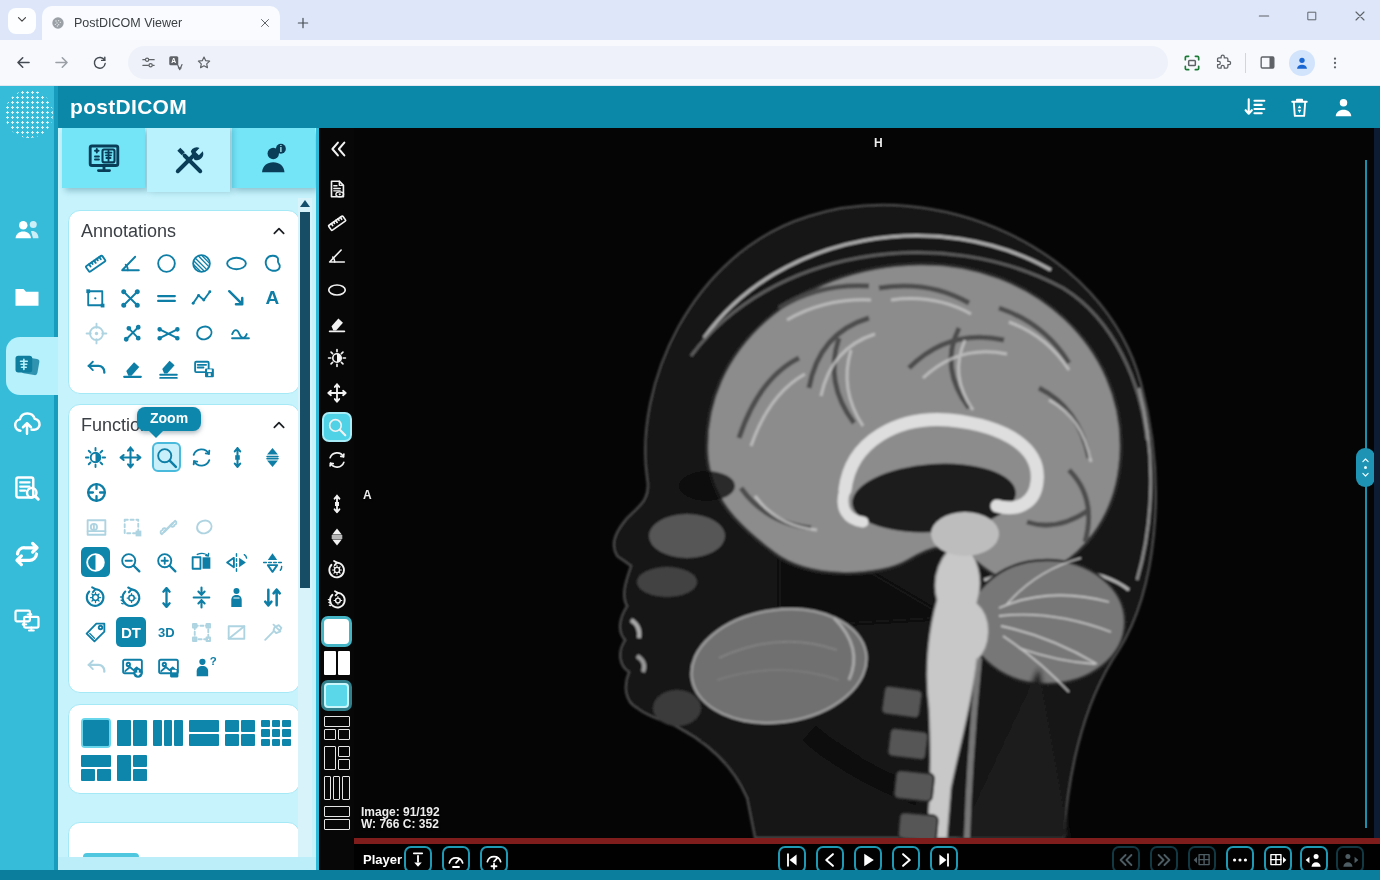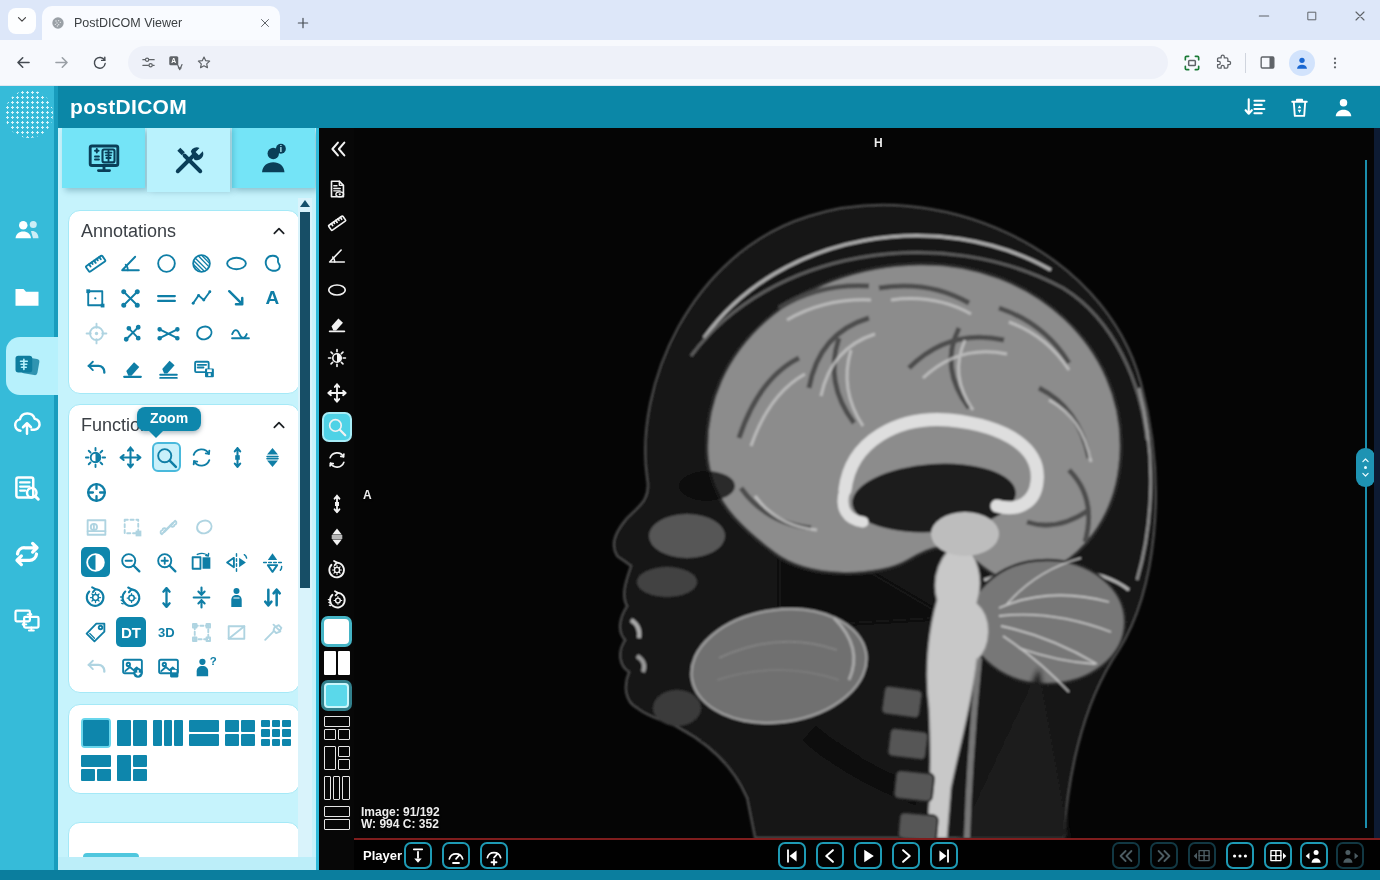--- a/index.html
+++ b/index.html
@@ -113,21 +113,21 @@
   #ovl-a { left:9px; top:361px; }
   #ovl-info { left:7px; bottom:8px;margin-top:9px; }
   #vslider-line { position:absolute; left:1011px; top:32px; width:2px; height:668px; background:#1b8fae; }
   #vslider-thumb { position:absolute; left:1002px; top:320px; width:19px; height:39px;
     background:#1e93b3; border-radius:9px; display:flex; flex-direction:column;
     align-items:center; justify-content:center; gap:1px; color:#eafcff; font-size:8px; line-height:8px; }
   #vslider-thumb .dot { width:3px; height:3px; border-radius:50%; background:#eafcff; }
 
   
   #playerbar { left:354px; top:838px; width:1026px; height:32px; background:#010101;
-    border-top:2px solid #7f1d1d; }
+    border-top:6px solid #7f1d1d; }
   #player-label { position:absolute; left:9px; top:8px; color:#fff; font-size:13px; font-weight:700; }
   .pbtn { position:absolute; top:2px; width:28px; height:27px; background:#020202;
     border:2px solid #1e9ab4; border-radius:7px; color:#fff; display:flex;
     align-items:center; justify-content:center; }
   .pbtn.dim { border-color:#123843; color:#4d5d63; }
   #bottomstrip { left:0; top:870px; width:1380px; height:10px; background:#0b7e9e; }
 </style>
 </head>
 <body>
 
@@ -1235,21 +1235,21 @@
           <rect x="416" y="584" width="38" height="28" rx="5" transform="rotate(6 435 598)"></rect>
           <rect x="420" y="626" width="38" height="26" rx="5" transform="rotate(5 439 639)"></rect>
         </g>
         <path d="M500,470 C494,530 490,590 488,650" stroke="#9f9f9f" stroke-width="6" fill="none" opacity=".7"></path>
       </g>
     </svg>
     <div class="ovl" id="ovl-h">H</div>
     <div class="ovl" id="ovl-a">A</div>
     <div class="ovl" id="ovl-info">
       <div>Image: 91/192</div>
-      <div>W: 994 C: 352</div>
+      <div>W: 766 C: 352</div>
     </div>
     <div id="vslider-line"></div>
     <div id="vslider-thumb">
       <span style="display:flex">
           <svg viewBox="0 0 24 24" width="9" height="9" fill="none" stroke="currentColor" stroke-width="1.8" stroke-linecap="round" stroke-linejoin="round">
             <path d="M5 15l7-7 7 7" stroke-width="3.2"></path>
           </svg>
         </span>
       <span class="dot"></span>
       <span style="display:flex">

